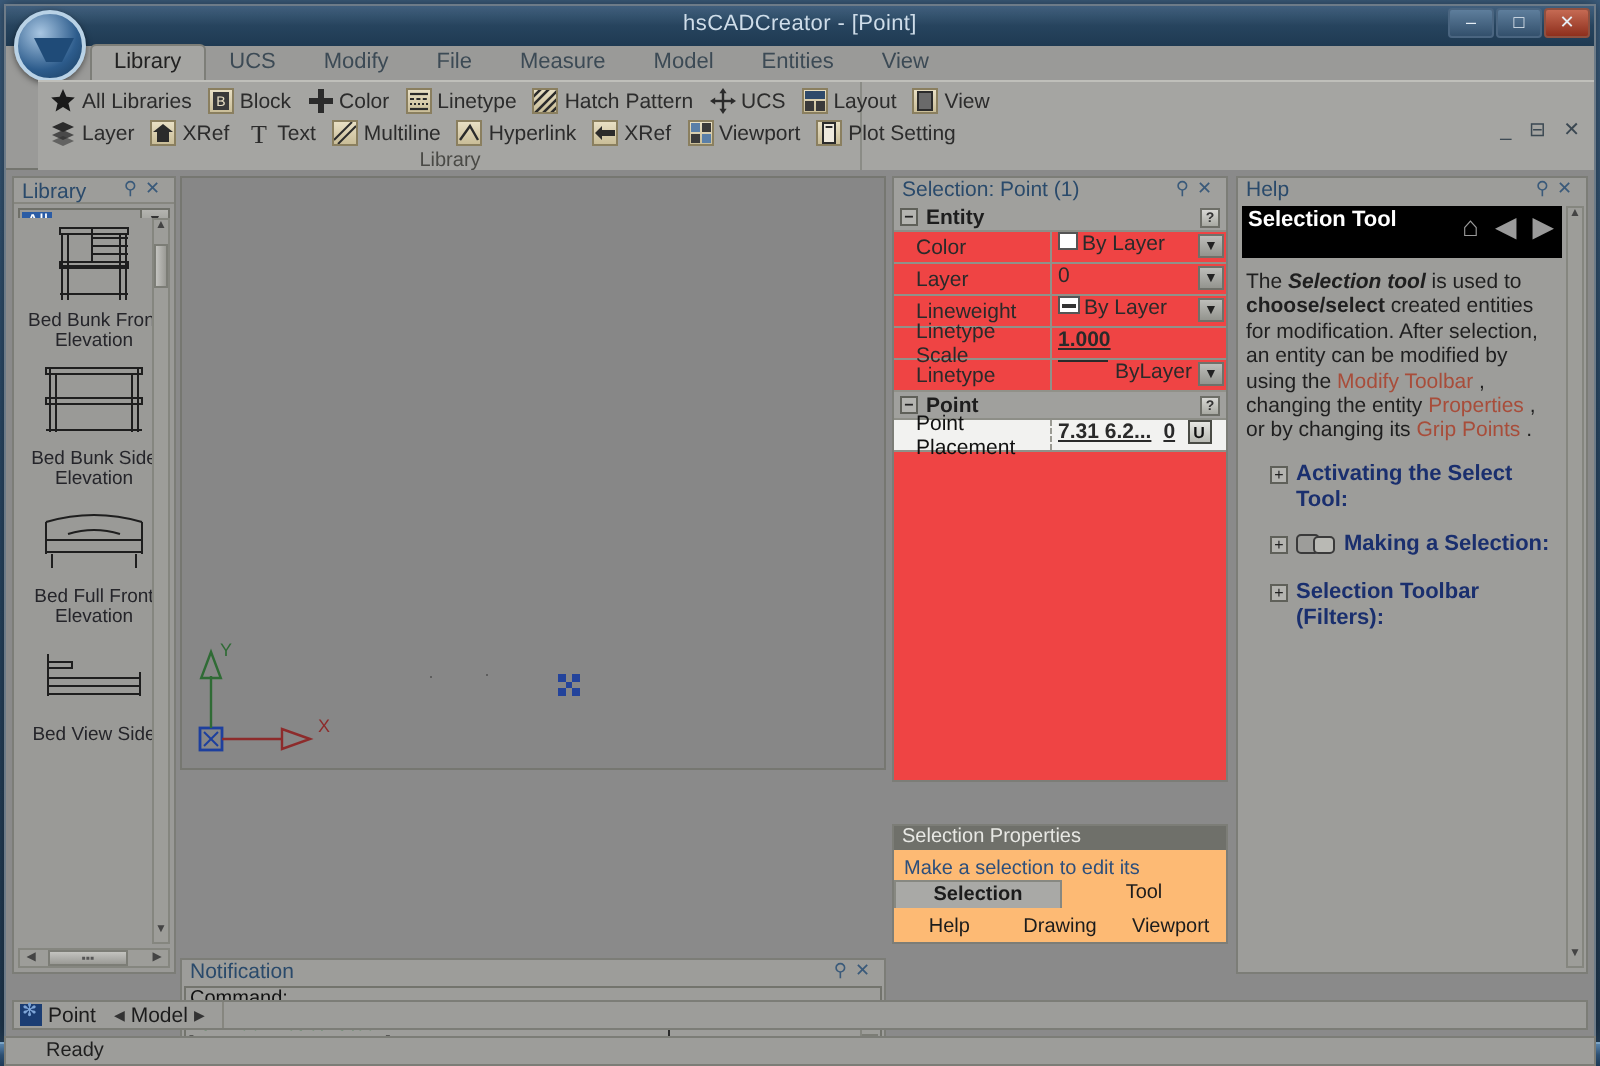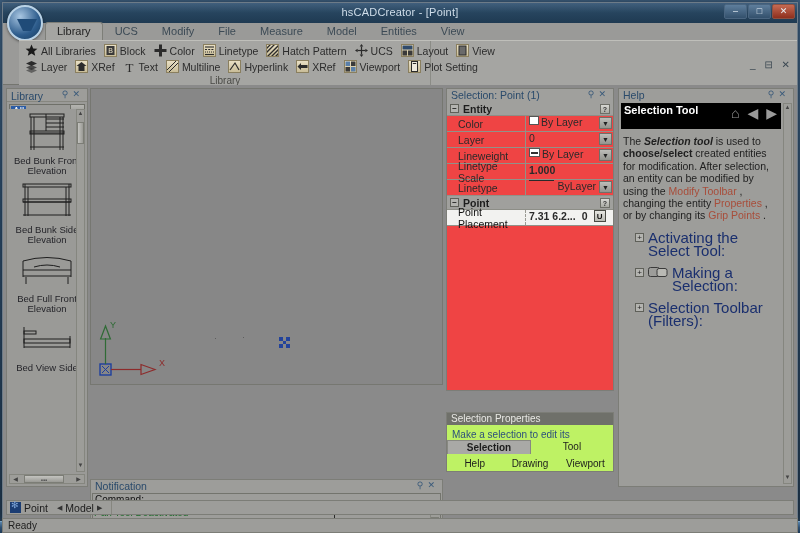--- a/index.html
+++ b/index.html
@@ -187,36 +187,36 @@
                  border-left:1px solid #919189; height:100%; padding-left:3px; position:relative;}
   .drop {
     position:absolute; right:1px; top:1px; width:13px; height:12px;
     background:linear-gradient(180deg,#bdbdb9,#93948e); border:1px solid #6f7069;
     font-size:7px; text-align:center; line-height:11px; color:#222;
   }
   .swatch-white { width:10px; height:9px; background:#fff; border:1px solid #555; margin-right:2px;}
   .swatch-lw { width:11px; height:9px; background:#fff; border:1px solid #555; margin-right:2px; position:relative;}
   .swatch-lw::after{content:""; position:absolute; left:1px; right:1px; top:3px; height:2px; background:#333;}
   .lt-line { flex:1; height:1px; background:#2a2a2a; margin-right:3px; }
-  .bold-val { font-weight:bold; }
+  .bold-val { font-weight:bold;text-decoration:underline; }
   .hl-row { background:#f2f2f0 !important; }
   .hl-row .k { color:#111; }
   .btn-small {
     width:44px; height:11px; background:linear-gradient(180deg,#c6c6c2,#9b9c96);
     border:1px solid #6f7069; font-size:7px; text-align:center; line-height:10px; color:#333;
   }
   .unit-btn{
     width:12px; height:12px; background:linear-gradient(180deg,#e6e6e2,#b9bab3);
     border:1px solid #4a4b45; font-size:8px; font-weight:bold; text-align:center;
     line-height:11px; color:#111;
   }
   
   #selprops {
     position:absolute; right:183px; top:327px; width:168px; height:60px;
-    background:#bef264; border:1px solid #7c7d77;
+    background:#fdba74; border:1px solid #7c7d77;
   }
   #selprops .hdr {
     height:12px; background:#6f706a; color:#e8e8e4; font-size:10px; padding:0 4px; line-height:12px;
   }
   #selprops .msg { font-size:10px; color:#2d4f7c; padding:4px 4px 0 5px; }
   #selprops .tabs { position:absolute; left:0; right:0; bottom:17px; display:flex; }
   #selprops .tabs .tb { flex:1; text-align:center; font-size:10px; padding:1px 0; color:#1c1c1c; }
   #selprops .tabs .tb.active { background:#a9a9a6; font-weight:bold; border:1px solid #878881; border-bottom:none;}
   #selprops .tabs2 { position:absolute; left:0; right:0; bottom:2px; display:flex; }
   #selprops .tabs2 .tb { flex:1; text-align:center; font-size:10px; color:#1c1c1c; }
@@ -237,21 +237,21 @@
     position:absolute; left:2px; right:12px; top:42px; bottom:2px;
     font-size:10.5px; line-height:12.4px; color:#1f1f1f; padding:4px 2px 0 2px;
     overflow:hidden;
   }
   #help-body .lnk { color:#a84d3a; }
   #help-body b { font-weight:bold; }
   #help-body i { font-style:italic; }
   .help-sec { display:flex; align-items:flex-start; gap:4px; margin-top:9px; padding-left:12px;}
   .help-sec .exp{ width:9px; height:9px; border:1px solid #5f6059; background:#b4b4b0;
      font-size:8px; line-height:7px; text-align:center; color:#222; flex:0 0 auto; margin-top:2px;}
-  .help-sec .txt{ color:#1a2f6e; font-weight:normal; font-size:15px; line-height:13px; }
+  .help-sec .txt{ color:#1a2f6e; font-weight:bold; font-size:11px; line-height:13px; }
   #help-scroll { position:absolute; right:1px; top:14px; bottom:2px; width:9px;
      background:#9d9d99; border:1px solid #85867f;}
   #help-scroll .ar{position:absolute; left:0; width:7px; height:9px; font-size:6px; text-align:center; color:#444;}
   
   #notif-panel {
     position:absolute; left:87px; top:394px; right:354px; height:89px;
     background:#9d9d9a; border:1px solid #7c7d77;
   }
   #notif-hdr { height:13px; position:relative; }
   #notif-hdr .t { font-size:10.5px; color:#2a4a6b; padding:1px 0 0 4px; }
@@ -285,21 +285,21 @@
   #doctabs .lbl{ font-size:10.5px; color:#1c1c1c; margin-right:6px;}
   #doctabs .nav{ font-size:7px; color:#333; padding:0 3px; }
   #doctabs .sheet{ font-size:10.5px; color:#1c1c1c;}
   #doctabs .rest{ flex:1; margin-left:6px; height:13px; background:#9d9d9a; border-left:1px solid #86867f;}
   
   #statusbar {
     position:absolute; left:2px; bottom:0px; width:796px; height:15px;
     background:#9d9d9a; border:1px solid #7c7d77; display:flex; align-items:center;
     font-size:10px; color:#1f1f1f;
   }
-  #statusbar .ready{ padding-left:5px; }
+  #statusbar .ready{ padding-left:20px; }
   #statusbar .right{ margin-left:auto; display:flex; align-items:center; gap:12px; padding-right:6px;}
   #statusbar .grip{ width:8px; height:8px; margin-left:4px;
     background:repeating-linear-gradient(135deg,#6f7069 0 1px,transparent 1px 3px);}
 </style>
 </head>
 <body>
 
 <div id="desktop">
   <div id="taskbar"></div>
 </div>

